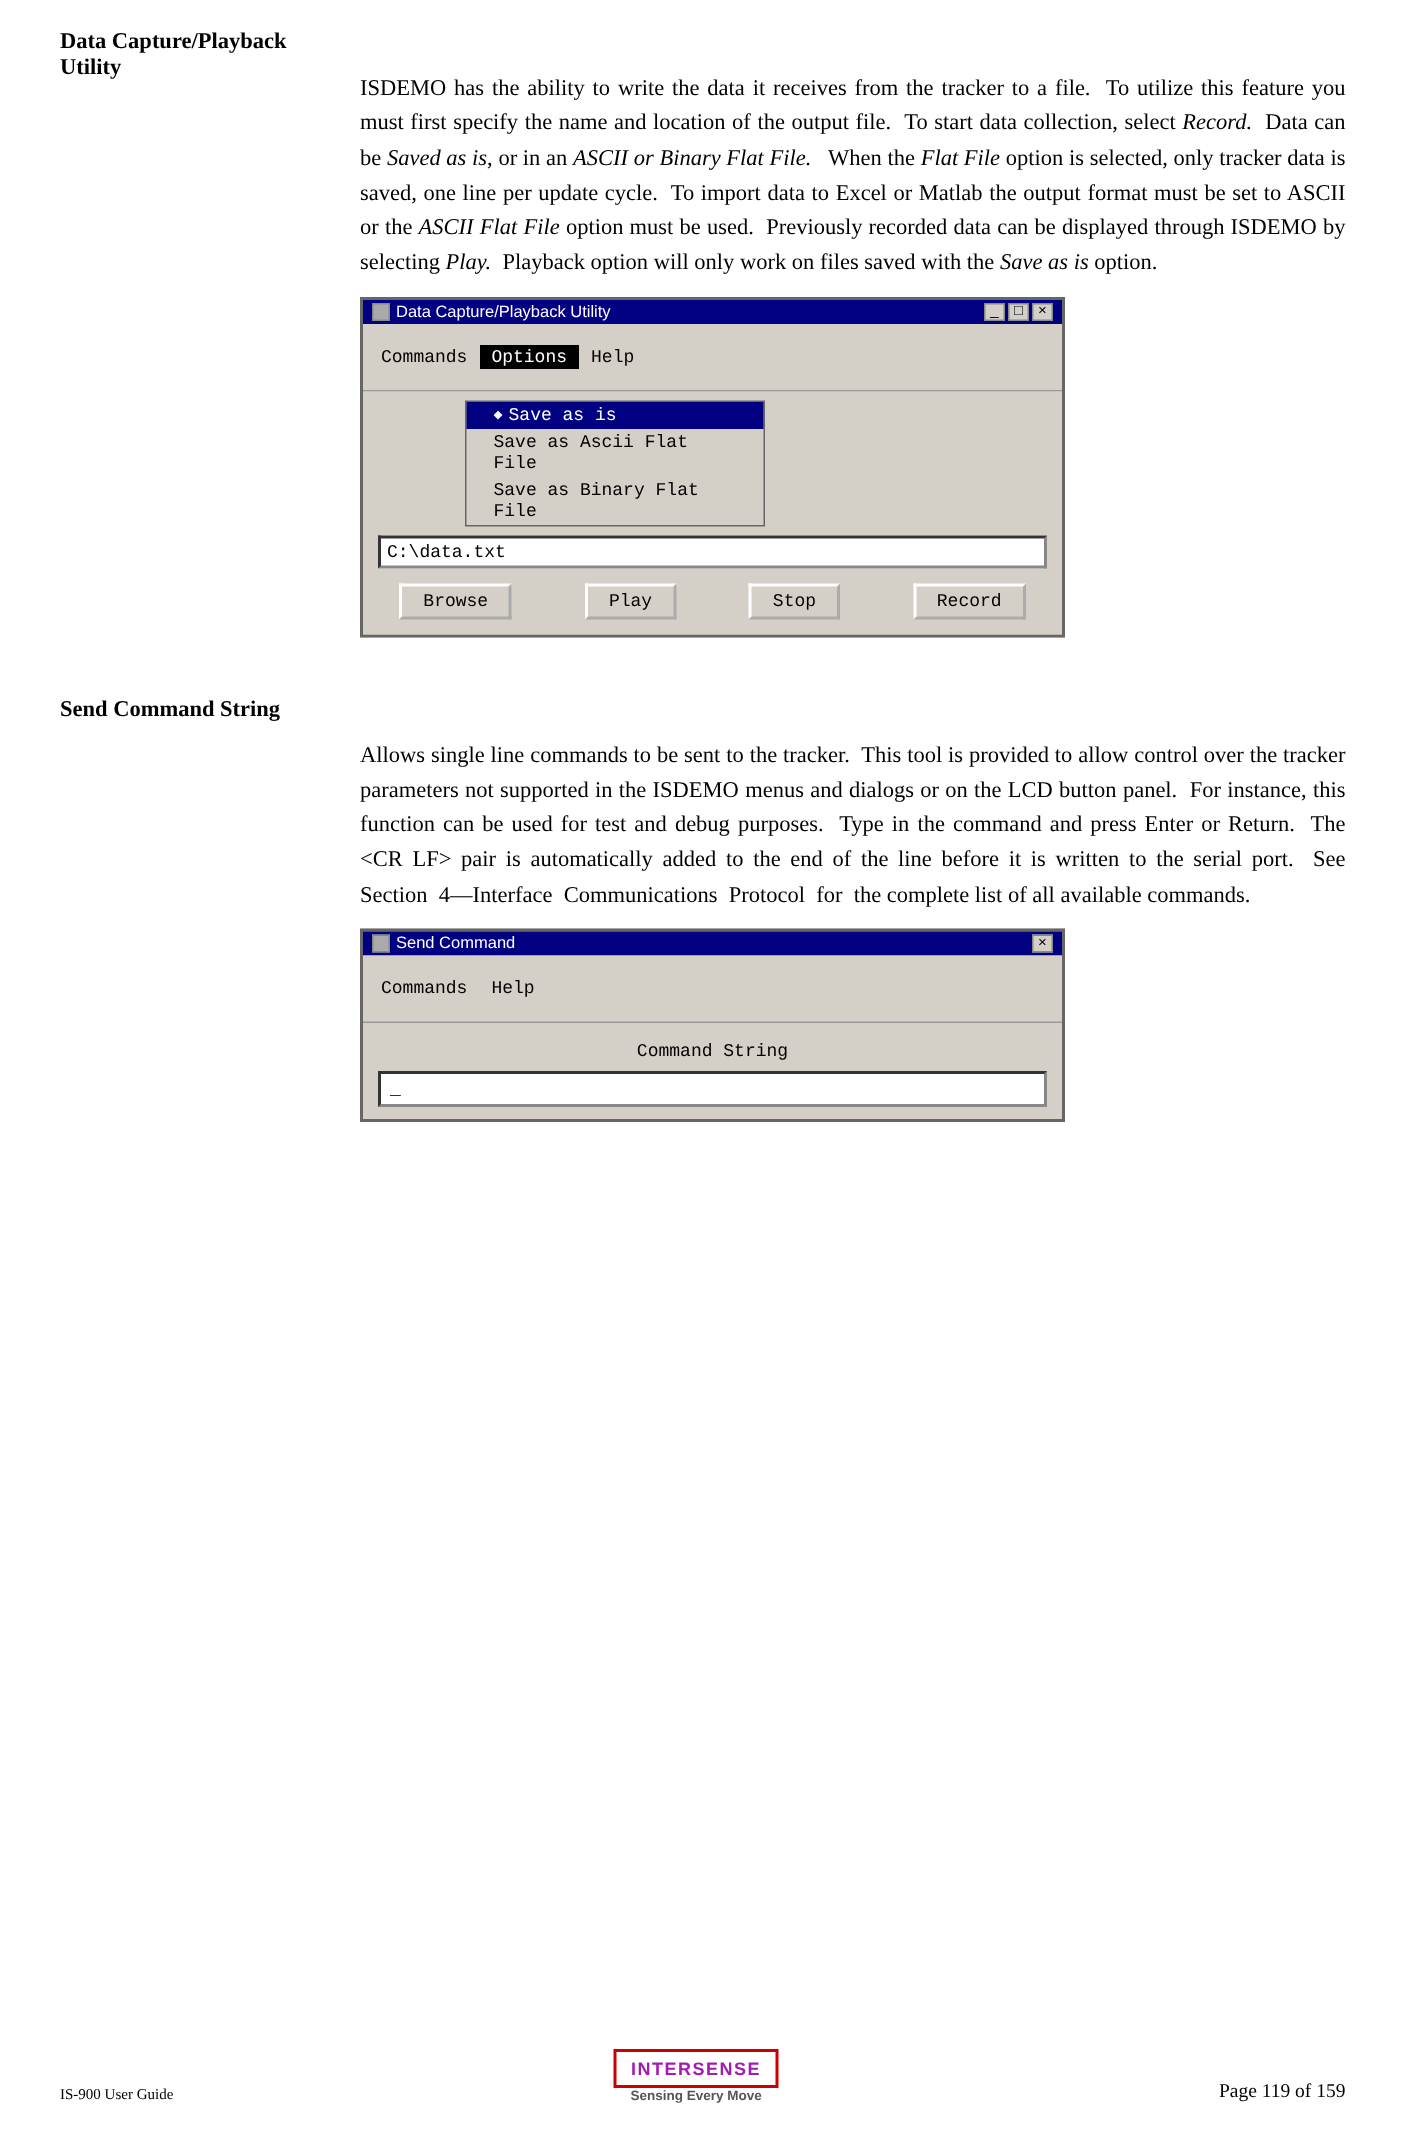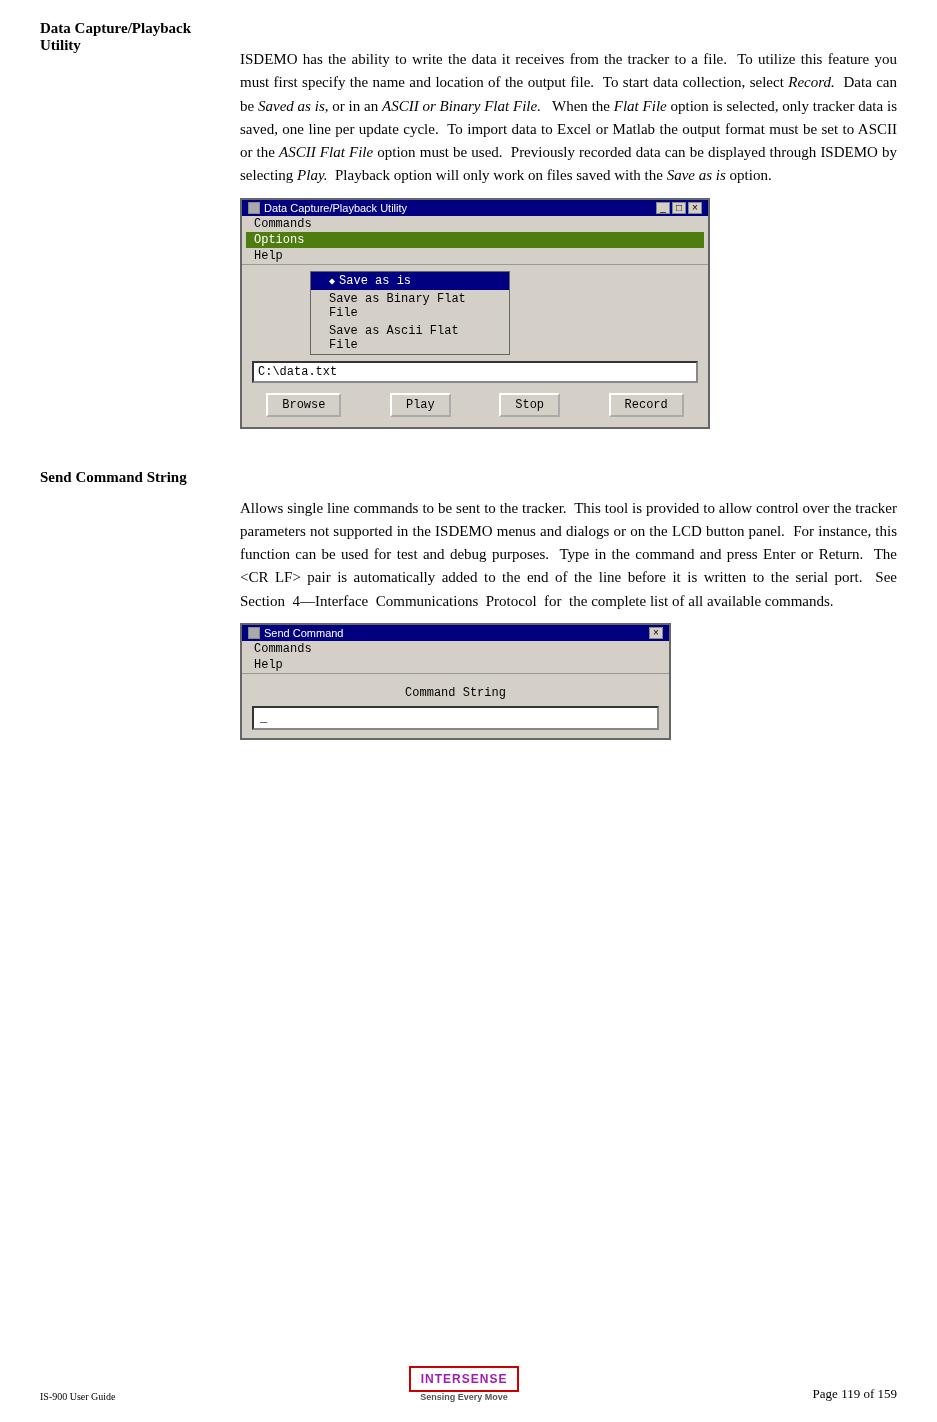--- a/index.html
+++ b/index.html
@@ -95,34 +95,33 @@
       align-items: center;
       justify-content: center;
       cursor: pointer;
       font-family: Arial, sans-serif;
     }
 
     .win-menubar {
       background: #d4d0c8;
       display: flex;
       gap: 0;
-      padding: 0 4px;
+      padding: 14px 4px;
       border-bottom: 1px solid #999;
-      flex-direction: column;
     }
 
     .win-menu-item {
       padding: 1px 8px;
       font-size: 12px;
       font-family: 'Courier New', monospace;
       cursor: pointer;
     }
 
     .win-menu-item:hover, .win-menu-item.active {
-      background: #4d7c0f;
+      background: #000000;
       color: white;
     }
 
     .win-body {
       background: #d4d0c8;
       padding: 6px 8px;
     }
 
     
     .dropdown-container {
@@ -186,21 +185,21 @@
       background: #d4d0c8;
       border: 2px outset #fff;
       padding: 3px 14px;
       cursor: pointer;
       min-width: 60px;
       text-align: center;
     }
 
     
     .send-cmd-win {
-      width: 431px;
+      width: 470px;
       border: 2px solid #666;
       background: #d4d0c8;
       font-family: 'Courier New', monospace;
       font-size: 12px;
       margin: 10px 0 10px 0;
     }
 
     .send-cmd-titlebar {
       background: #000080;
       color: white;
@@ -323,24 +322,24 @@
 
         <div class="win-body">
 
           <div class="dropdown-container">
             <div class="dropdown-popup">
               <div class="dropdown-item selected">
                 <span class="dropdown-bullet">◆</span>
                 <span>Save as is</span>
               </div>
               <div class="dropdown-item">
-                <span>Save as Binary Flat File</span>
+                <span>Save as Ascii Flat File</span>
               </div>
               <div class="dropdown-item">
-                <span>Save as Ascii Flat File</span>
+                <span>Save as Binary Flat File</span>
               </div>
             </div>
           </div>
 
           <div class="win-input-row">
             <input class="win-input-field" type="text" value="C:\data.txt" style="">
           </div>
 
           <div class="win-button-row">
             <button class="win-btn">Browse</button>

